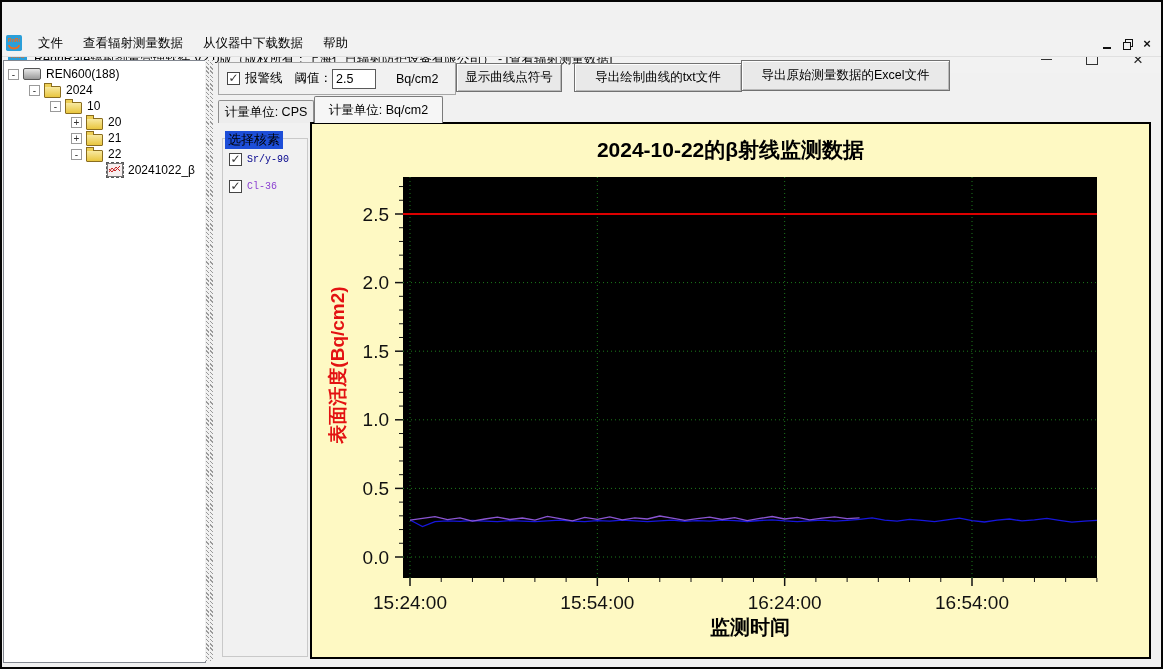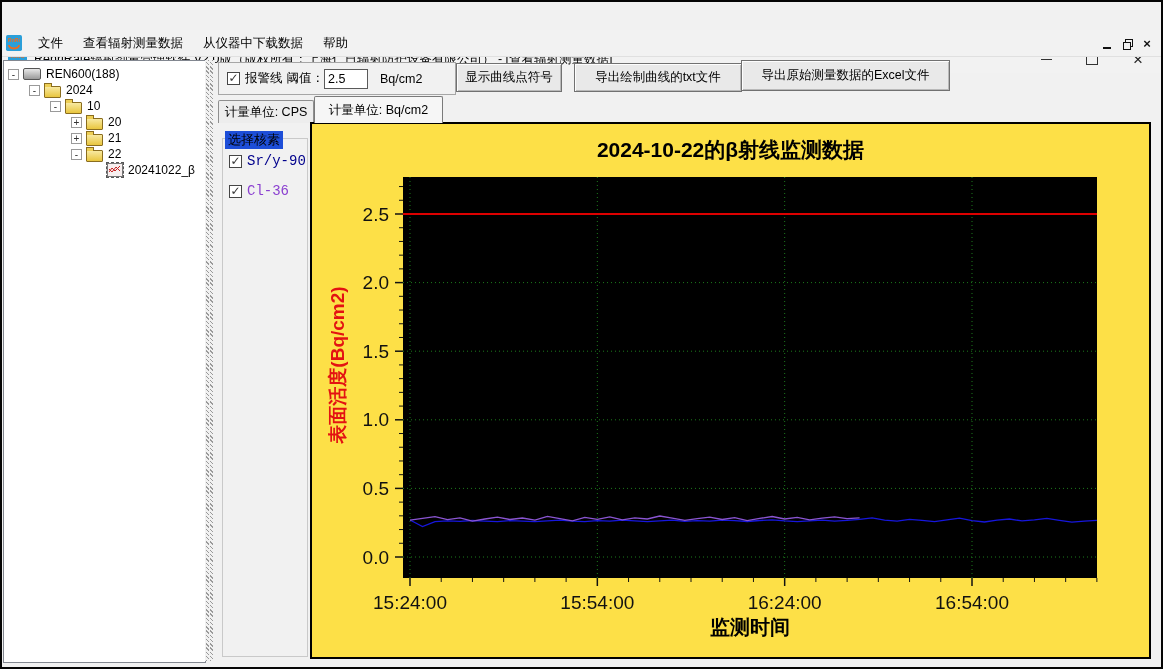--- a/index.html
+++ b/index.html
@@ -80,24 +80,24 @@
        border:1px solid #8e8e8e;border-bottom:none;border-radius:2px 2px 0 0;}
   .tab-active{left:312px;top:94px;width:129px;height:27px;background:#f6f6f6;
        border:1px solid #7a7a7a;border-bottom:none;border-radius:2px 2px 0 0;z-index:3;}
 
   
   .groupbox{position:absolute;left:220px;top:136px;width:86px;height:519px;border:1px solid #c9c9c9;
             box-sizing:border-box;}
   .groupbox-legend{position:absolute;left:2px;top:-8px;background:#1d4ed8;padding:0 3px;
             font-size:13px;color:#000;white-space:nowrap;}
   .nuclide-row{display:flex;align-items:center;margin:14px 0 0 6px;font-size:12px;white-space:nowrap;}
-  .nuclide-row .lbl{margin-left:5px;font-family:"Liberation Mono","DejaVu Sans Mono",monospace;font-size:14px;}
-
-  
-  .chart-panel{position:absolute;left:308px;top:120px;width:841px;height:537px;background:#fde047;
+  .nuclide-row .lbl{margin-left:5px;font-family:"Liberation Mono","DejaVu Sans Mono",monospace;font-size:10px;}
+
+  
+  .chart-panel{position:absolute;left:308px;top:120px;width:841px;height:537px;background:#fef9c3;
                border:2px solid #000;box-sizing:border-box;}
   .chart-inner{position:absolute;left:0;top:0;width:837px;height:533px;}
   .chart-title{position:absolute;left:0;top:12px;width:100%;text-align:center;font-size:21px;
                font-weight:bold;color:#000;}
   .chart-ylabel{position:absolute;left:-94px;top:228px;width:240px;text-align:center;font-size:19px;
                font-weight:bold;color:#e31212;transform:rotate(-90deg);}
   .chart-xlabel{position:absolute;left:91px;top:490px;width:694px;text-align:center;font-size:20px;
                font-weight:bold;color:#000;}
   svg text{font-family:"Liberation Sans","DejaVu Sans",sans-serif;}
 </style>
@@ -195,23 +195,23 @@
     </div>
 
   <div class="splitter">
       <i></i>
       <i></i>
     </div>
 
   <div class="alarm-panel">
     <span class="checkbox" style="margin-left:8px;">✓</span>
     <span class="ctl-label" style="margin-left:5px;">报警线</span>
-    <span class="ctl-label" style="margin-left:4px;">阈值：</span>
+    <span class="ctl-label" style="margin-left:12px;">阈值：</span>
     <input class="threshold-input" value="2.5" style="">
-    <span class="ctl-label" style="margin-left:12px;">Bq/cm2</span>
+    <span class="ctl-label" style="margin-left:20px;">Bq/cm2</span>
   </div>
 
   <button class="push-btn" style="left:454px;top:61px;width:106px;height:29px;">显示曲线点符号</button>
   <button class="push-btn" style="left:572px;top:61px;width:168px;height:29px;">导出绘制曲线的txt文件</button>
   <button class="push-btn" style="left:739px;top:58px;width:209px;height:31px;">导出原始测量数据的Excel文件</button>
 
   <div class="tab tab-inactive">计量单位: CPS</div>
   <div class="tab tab-active">计量单位: Bq/cm2</div>
 
   <div class="groupbox">

